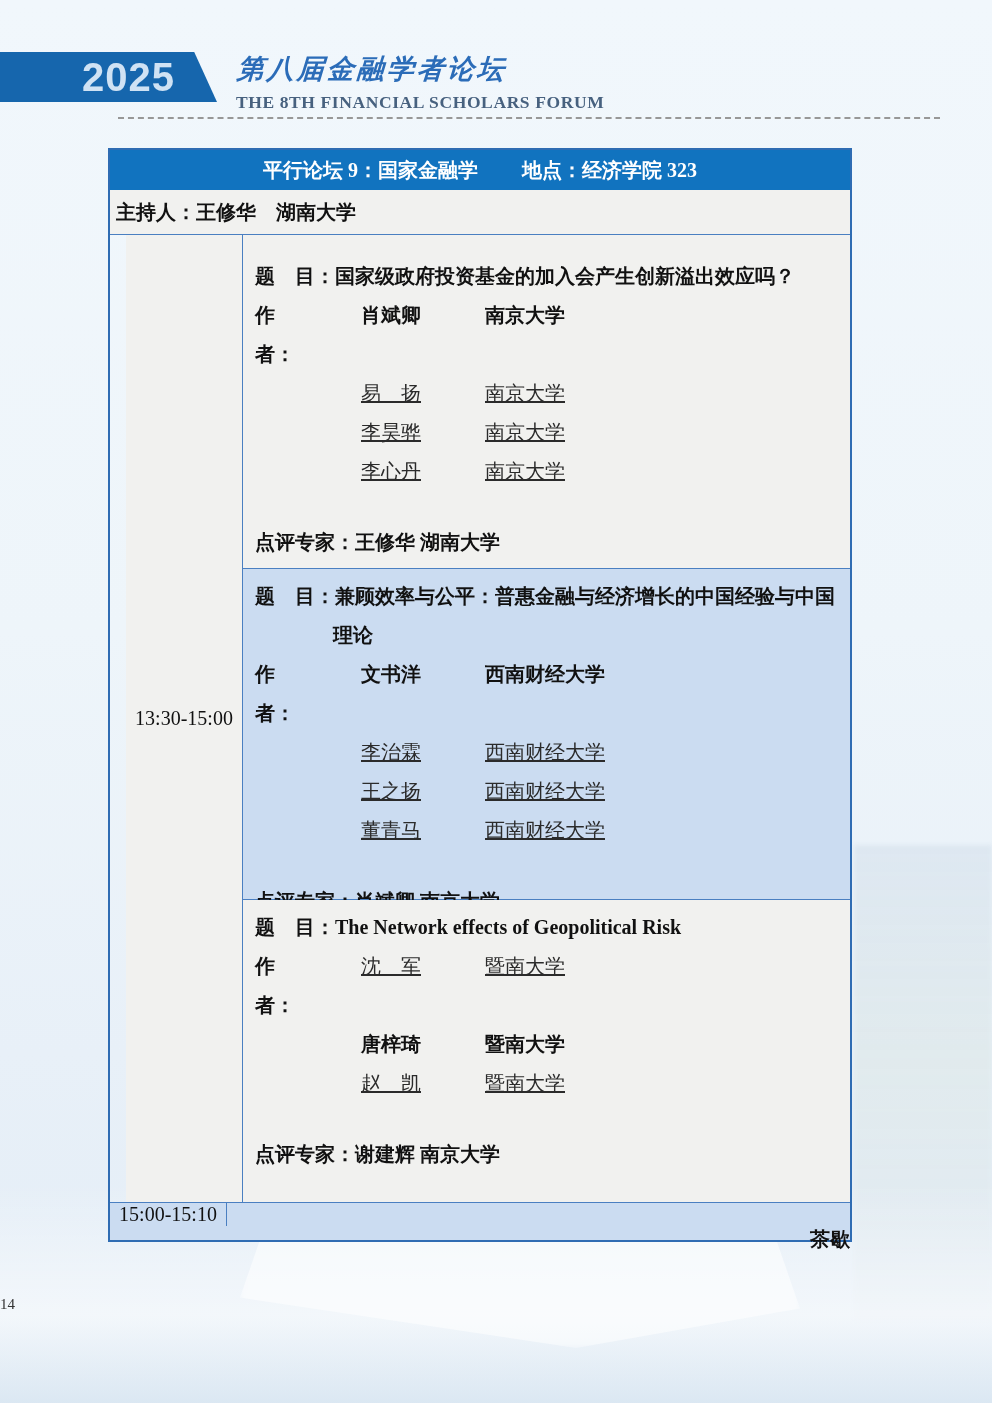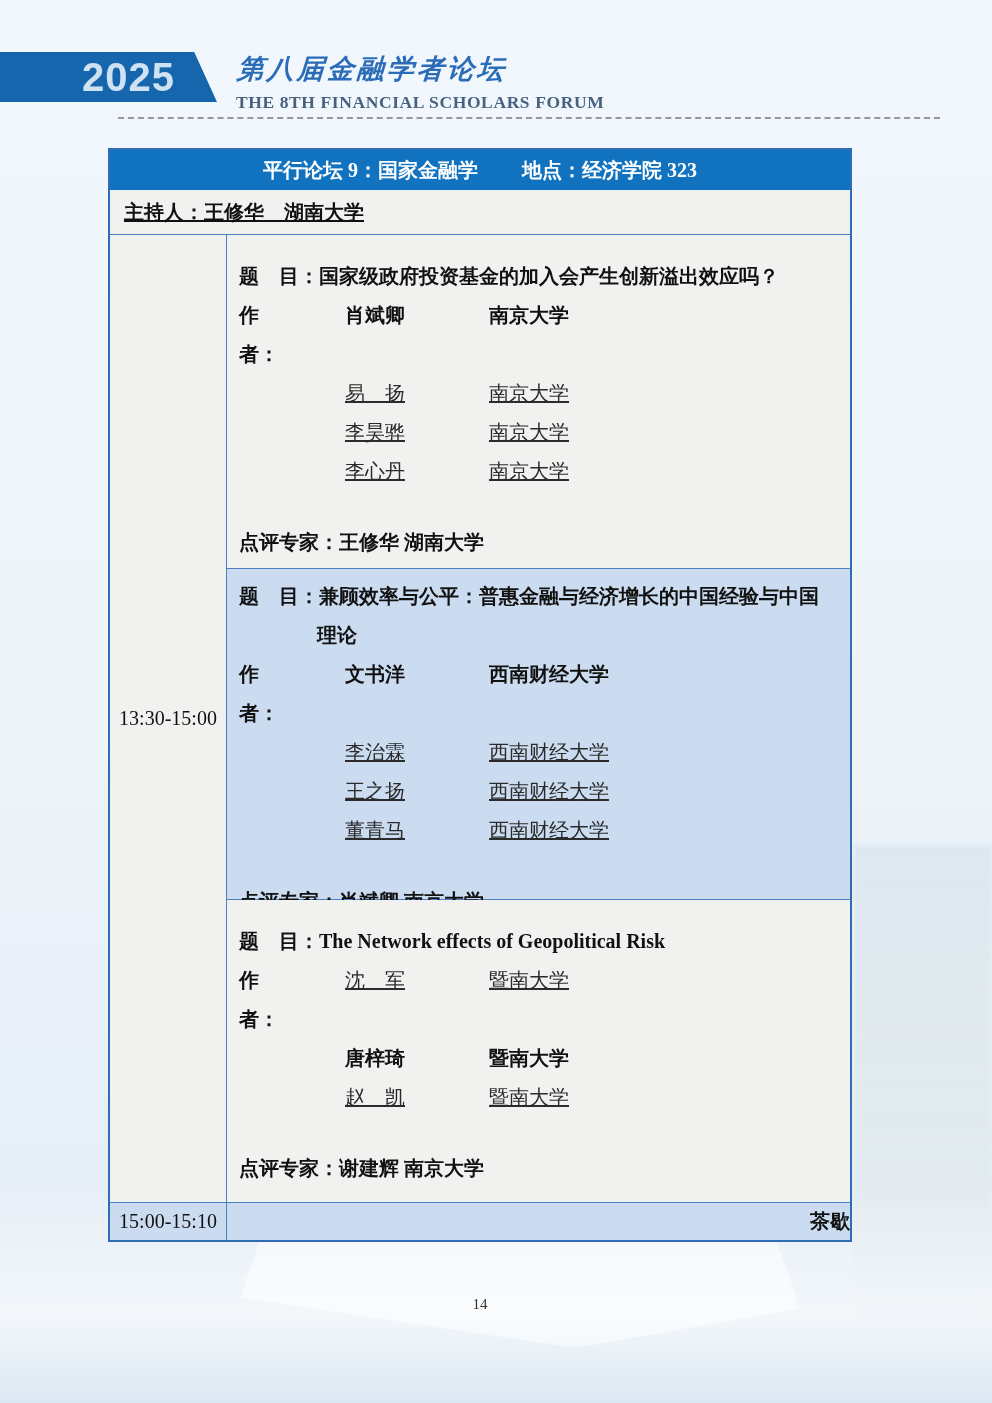--- a/index.html
+++ b/index.html
@@ -60,65 +60,66 @@
     font-size:20px;
   }
   .forum-bar {
     height:40px; background:#1173bf; color:#ffffff;
     display:flex; align-items:center; justify-content:center; gap:44px;
     font-weight:bold; font-size:20px;
   }
   .moderator-row {
     height:45px; background:#f1f1ef;
     border-bottom:1.5px solid #4a7fc1;
-    display:flex; align-items:center; padding-left:14px;
+    display:flex; align-items:center; padding-left:6px;
     font-weight:bold;
-    text-decoration:underline;
   }
   .body-grid { display:flex; }
   .time-col {
     width:117px; flex:none; background:#f1f1ef;
     border-right:1.5px solid #4a7fc1;
     display:flex; align-items:center; justify-content:center;
     font-size:20px;
+    margin-left:16px;
   }
   .session-col { flex:1; display:flex; flex-direction:column; }
   .session { width:100%; }
   .session-1 { height:334px; background:#f1f1ef; border-bottom:1.5px solid #4a7fc1; padding-top:22px; }
   .session-2 { height:331px; background:#cbdcf1; border-bottom:1.5px solid #4a7fc1; padding-top:8px; }
-  .session-3 { height:302px; background:#f1f1ef; padding-top:22px; }
+  .session-3 { height:302px; background:#f1f1ef; padding-top:8px; }
 
   .row { display:flex; line-height:39px; padding-left:12px;gap:28px; }
   .lbl { width:78px; flex:none; font-weight:bold; }
   .name { width:96px; flex:none; }
-  .univ { flex:none;margin-left:20px; }
+  .univ { flex:none; }
   .b { font-weight:bold; }
   .r { font-weight:normal; color:#2b2b2b;text-decoration:underline; }
   .title-row {
     padding-left:90px; text-indent:-78px; line-height:39px;
     font-weight:bold; padding-right:14px;
   }
   .title-row .lbl-inline { font-weight:bold;text-align:right; }
   .discussant-row { margin-top:32px; padding-left:12px; line-height:39px; font-weight:bold; }
 
   .break-row {
     display:flex; height:38px; background:#cbdcf1;
     border-top:1.5px solid #4a7fc1;
+    flex-direction:column;
   }
   .break-time {
     width:117px; flex:none; border-right:1.5px solid #4a7fc1;
     display:flex; align-items:center; justify-content:center;
   }
   .break-label {
     flex:1; display:flex; align-items:center; justify-content:flex-end;
     font-weight:bold;
   }
 
   .page-number {
-    position:absolute; left:0; top:1296px; width:960px; text-align:center;
+    position:absolute; left:0; top:1296px; width:960px; text-align:left;
     font-size:15px; color:#333;
   }
 </style>
 </head>
 <body>
 
 <div class="page">
 
   <div class="bg-right"></div>
   <div class="bg-bottom"></div>

